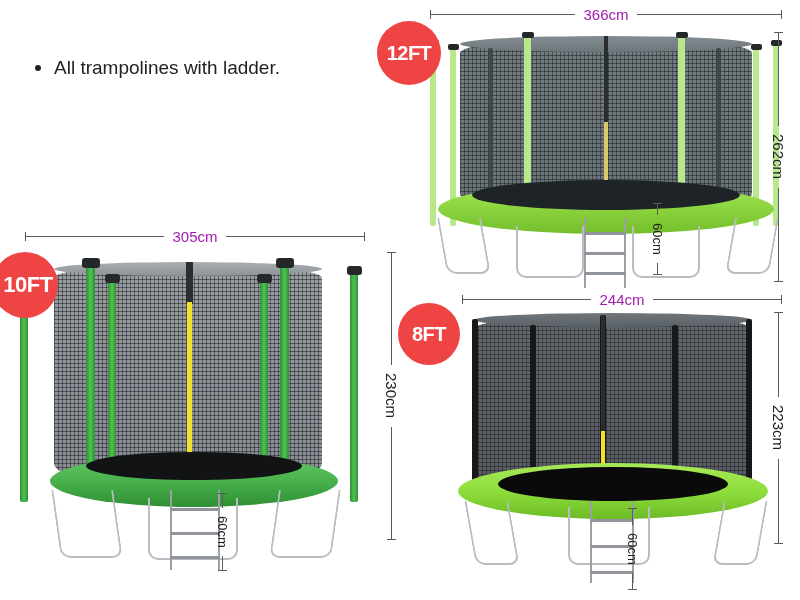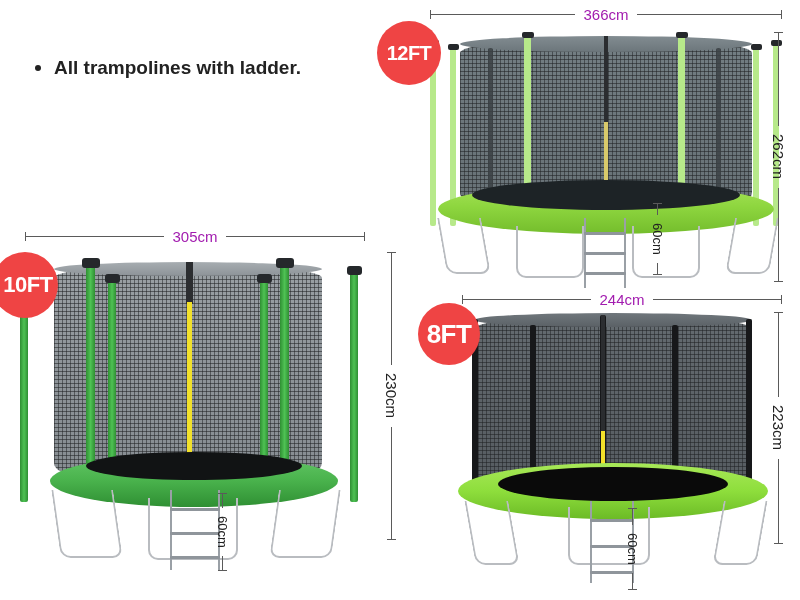--- a/index.html
+++ b/index.html
@@ -9,42 +9,42 @@
     font-family:"Liberation Sans", sans-serif;
     color:#1a1a1a;
     overflow:hidden;
     position:relative;
   }
   .page{position:relative;width:800px;height:600px;}
 
   
   .note{position:absolute;left:30px;top:40px;width:330px;}
   .note-title{font-size:30px;font-weight:400;color:#222;letter-spacing:.2px;}
-  .note-list{margin:16px 0 0 0;padding:0;list-style:none;font-weight:bold;}
+  .note-list{margin:16px 0 0 0;padding:0;list-style:none;}
   .note-list li{
     position:relative;padding-left:24px;margin-bottom:11px;
     font-size:19px;line-height:1.25;color:#222;
   }
   .note-list li:before{
     content:"";position:absolute;left:5px;top:9px;
     width:6px;height:6px;border-radius:50%;background:#222;
   }
 
   
   .badge{
     position:absolute;border-radius:50%;
     background:#ef4444;color:#fff;
     display:flex;align-items:center;justify-content:center;
     font-weight:bold;letter-spacing:-.5px;
     z-index:40;
   }
   .badge-10{left:-8px;top:252px;width:66px;height:66px;font-size:22px;}
   .badge-10 span{padding-left:6px;}
   .badge-12{left:377px;top:21px;width:64px;height:64px;font-size:20px;}
-  .badge-8 {left:418px;top:303px;width:62px;height:62px;font-size:26px;}
+  .badge-8 {left:398px;top:303px;width:62px;height:62px;font-size:20px;}
 
   
   .dim-h{position:absolute;display:flex;align-items:center;height:14px;z-index:30;}
   .dim-h .ln{flex:1;height:1px;background:#5a5a5a;}
   .dim-h .cap{width:1px;height:9px;background:#5a5a5a;}
   .dim-h .txt{font-size:15px;color:#a21caf;padding:0 8px;white-space:nowrap;}
 
   .dim-v{position:absolute;display:flex;flex-direction:column;align-items:center;width:14px;z-index:30;}
   .dim-v .ln{flex:1;width:1px;background:#5a5a5a;}
   .dim-v .cap{height:1px;width:9px;background:#5a5a5a;}

